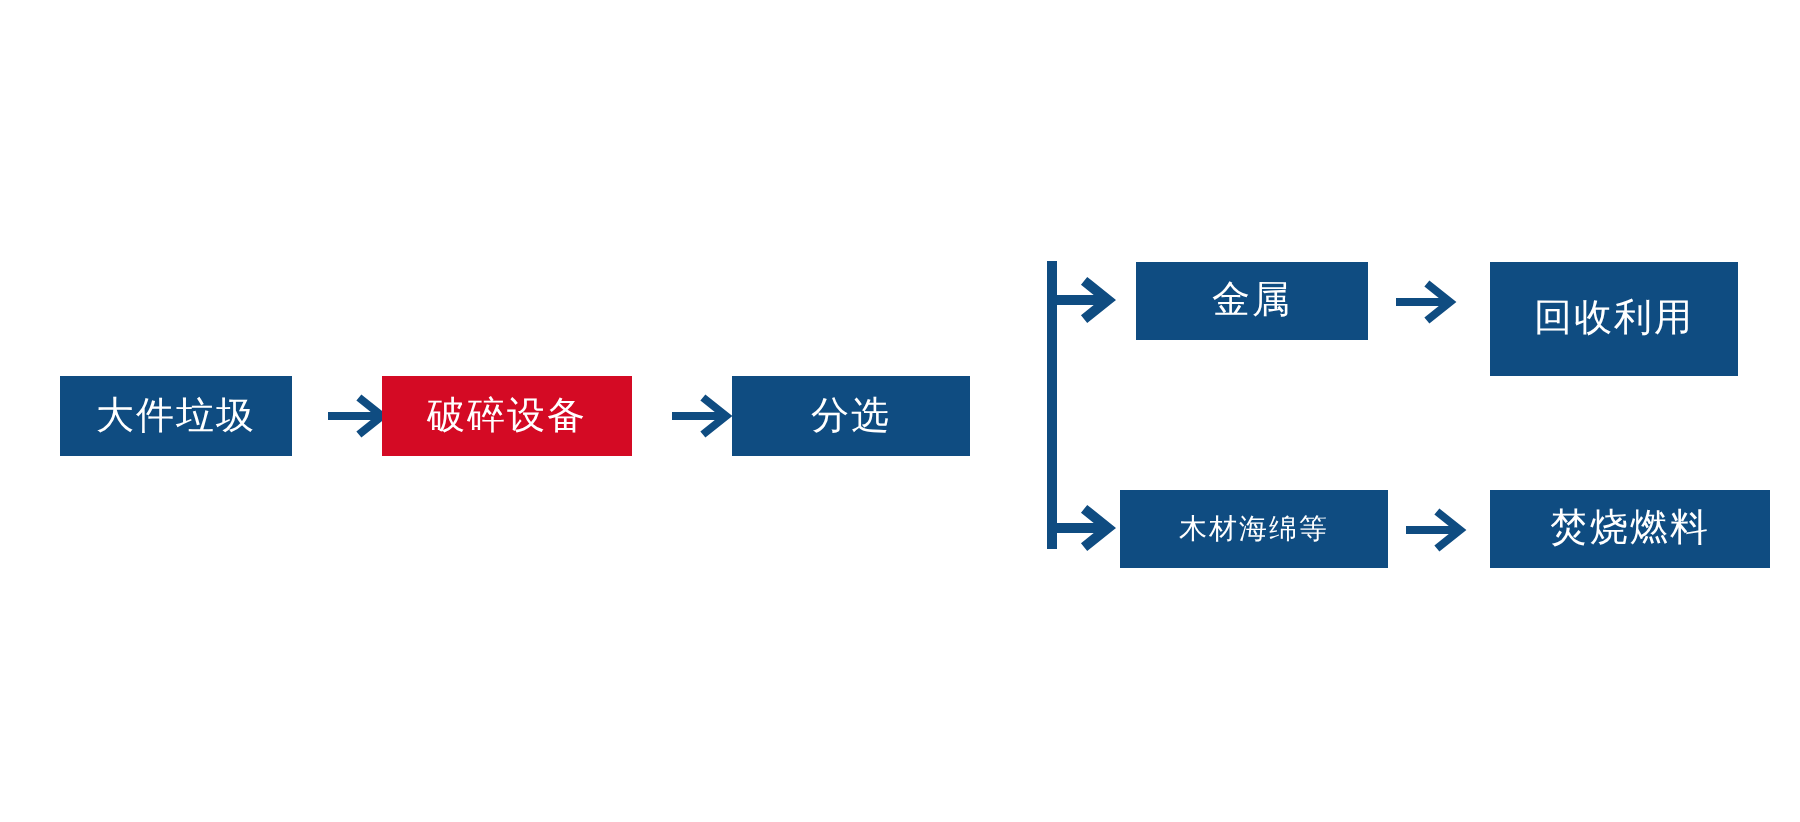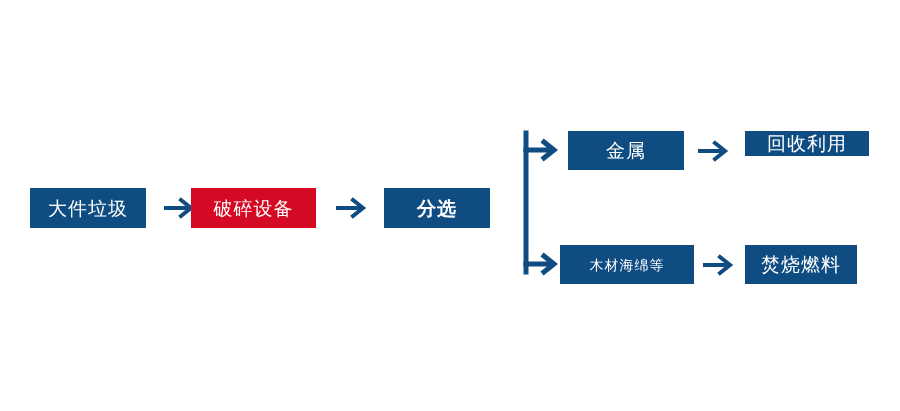--- a/index.html
+++ b/index.html
@@ -59,43 +59,43 @@
   </span>
 
   <div class="node red" style="left:191px; top:188px; width:125px; height:40px;">破碎设备</div>
 
   <span class="arrow" style="left:336px; top:196px; width:34px; height:24px;">
     <svg width="34" height="24" viewBox="0 0 34 24">
       <path d="M1 12 H24 M17 4 L27 12 L17 20" fill="none" stroke="#0f4c81" stroke-width="4" stroke-linecap="square" stroke-linejoin="miter"></path>
     </svg>
   </span>
 
-  <div class="node blue" style="left:384px; top:188px; width:106px; height:40px;font-weight:bold;">分选</div>
+  <div class="node blue" style="left:366px; top:188px; width:119px; height:40px;">分选</div>
 
   <span class="bracket" style="left:520px; top:125px; width:46px; height:155px;">
     <svg width="46" height="155" viewBox="0 0 46 155">
       <path d="M6 8 V147" fill="none" stroke="#0f4c81" stroke-width="5" stroke-linecap="square"></path>
       <path d="M6 25 H30 M24 17 L34 25 L24 33" fill="none" stroke="#0f4c81" stroke-width="5" stroke-linecap="square" stroke-linejoin="miter"></path>
       <path d="M6 139 H30 M24 131 L34 139 L24 147" fill="none" stroke="#0f4c81" stroke-width="5" stroke-linecap="square" stroke-linejoin="miter"></path>
     </svg>
   </span>
 
   <div class="node blue" style="left:568px; top:131px; width:116px; height:39px;">金属</div>
 
   <span class="arrow" style="left:698px; top:139px; width:34px; height:24px;">
     <svg width="34" height="24" viewBox="0 0 34 24">
       <path d="M1 12 H24 M17 4 L27 12 L17 20" fill="none" stroke="#0f4c81" stroke-width="4" stroke-linecap="square" stroke-linejoin="miter"></path>
     </svg>
   </span>
 
-  <div class="node blue" style="left:745px; top:131px; width:124px; height:25px;">回收利用</div>
+  <div class="node blue" style="left:745px; top:131px; width:124px; height:57px;">回收利用</div>
 
   <div class="node blue" style="left:560px; top:245px; width:134px; height:39px; font-size:14px;">木材海绵等</div>
 
   <span class="arrow" style="left:703px; top:253px; width:34px; height:24px;">
     <svg width="34" height="24" viewBox="0 0 34 24">
       <path d="M1 12 H24 M17 4 L27 12 L17 20" fill="none" stroke="#0f4c81" stroke-width="4" stroke-linecap="square" stroke-linejoin="miter"></path>
     </svg>
   </span>
 
-  <div class="node blue" style="left:745px; top:245px; width:112px; height:39px;">焚烧燃料</div>
+  <div class="node blue" style="left:745px; top:245px; width:140px; height:39px;">焚烧燃料</div>
 
 </div>
 
 </body></html>

